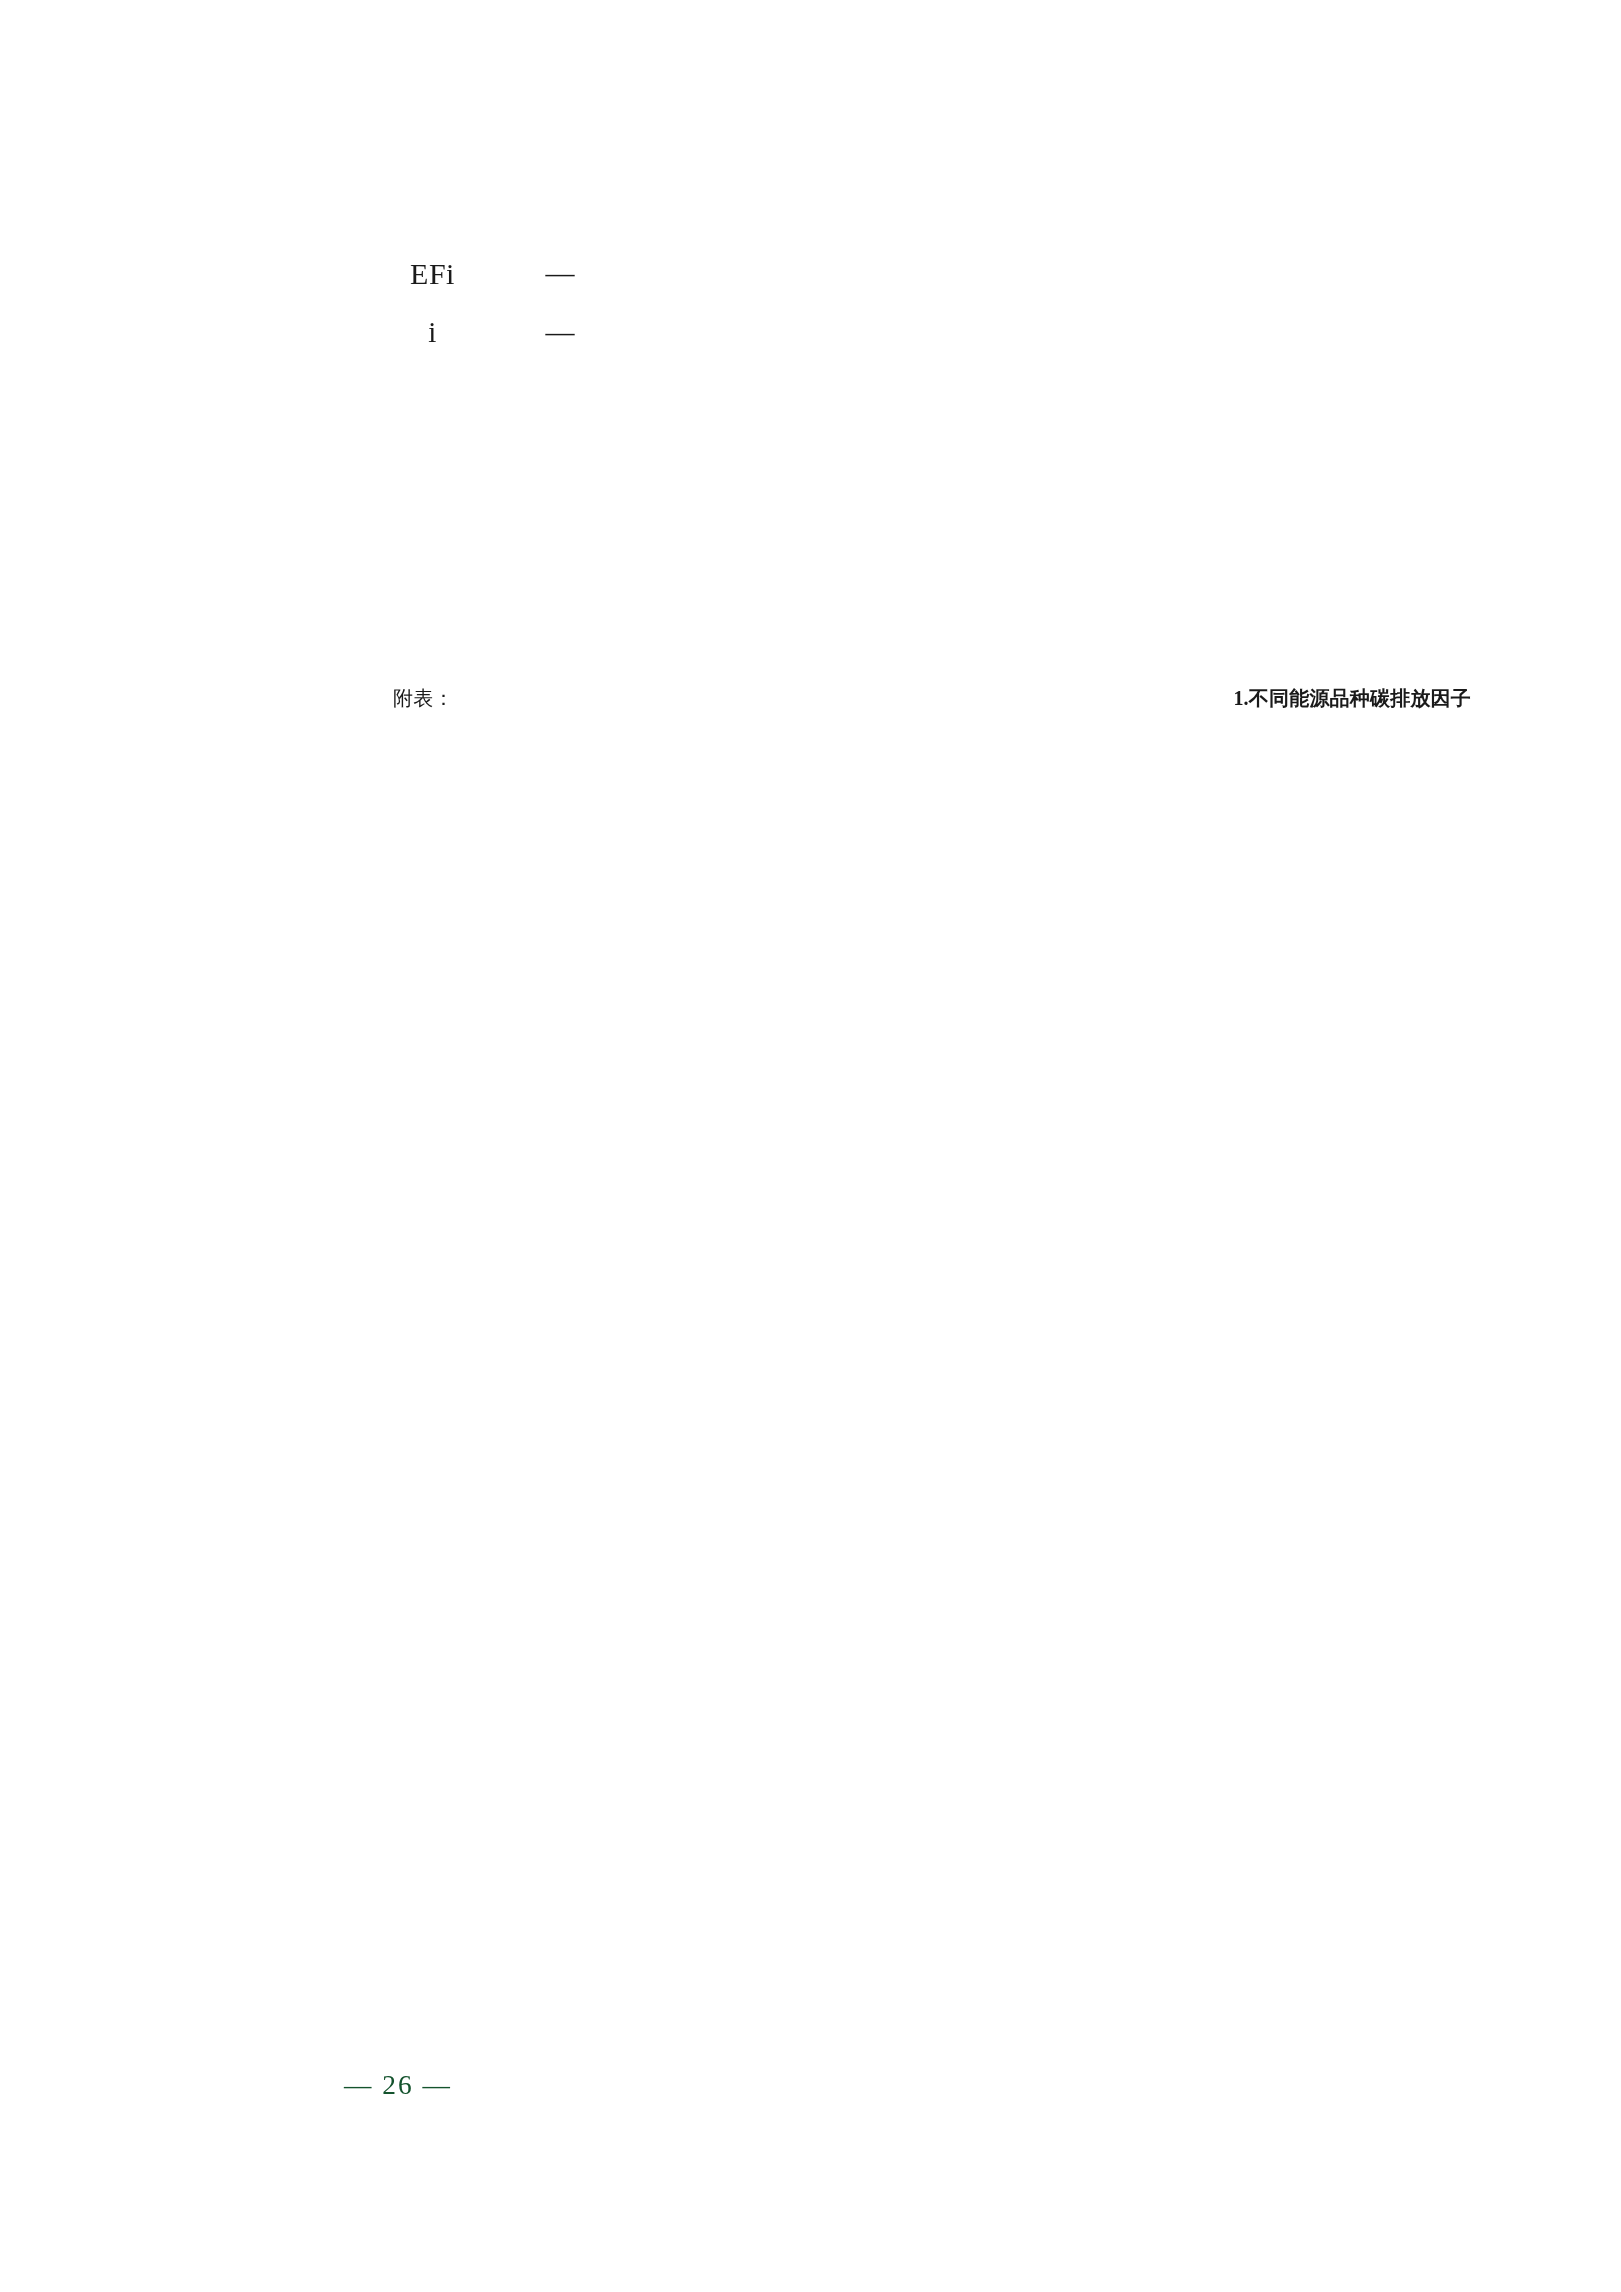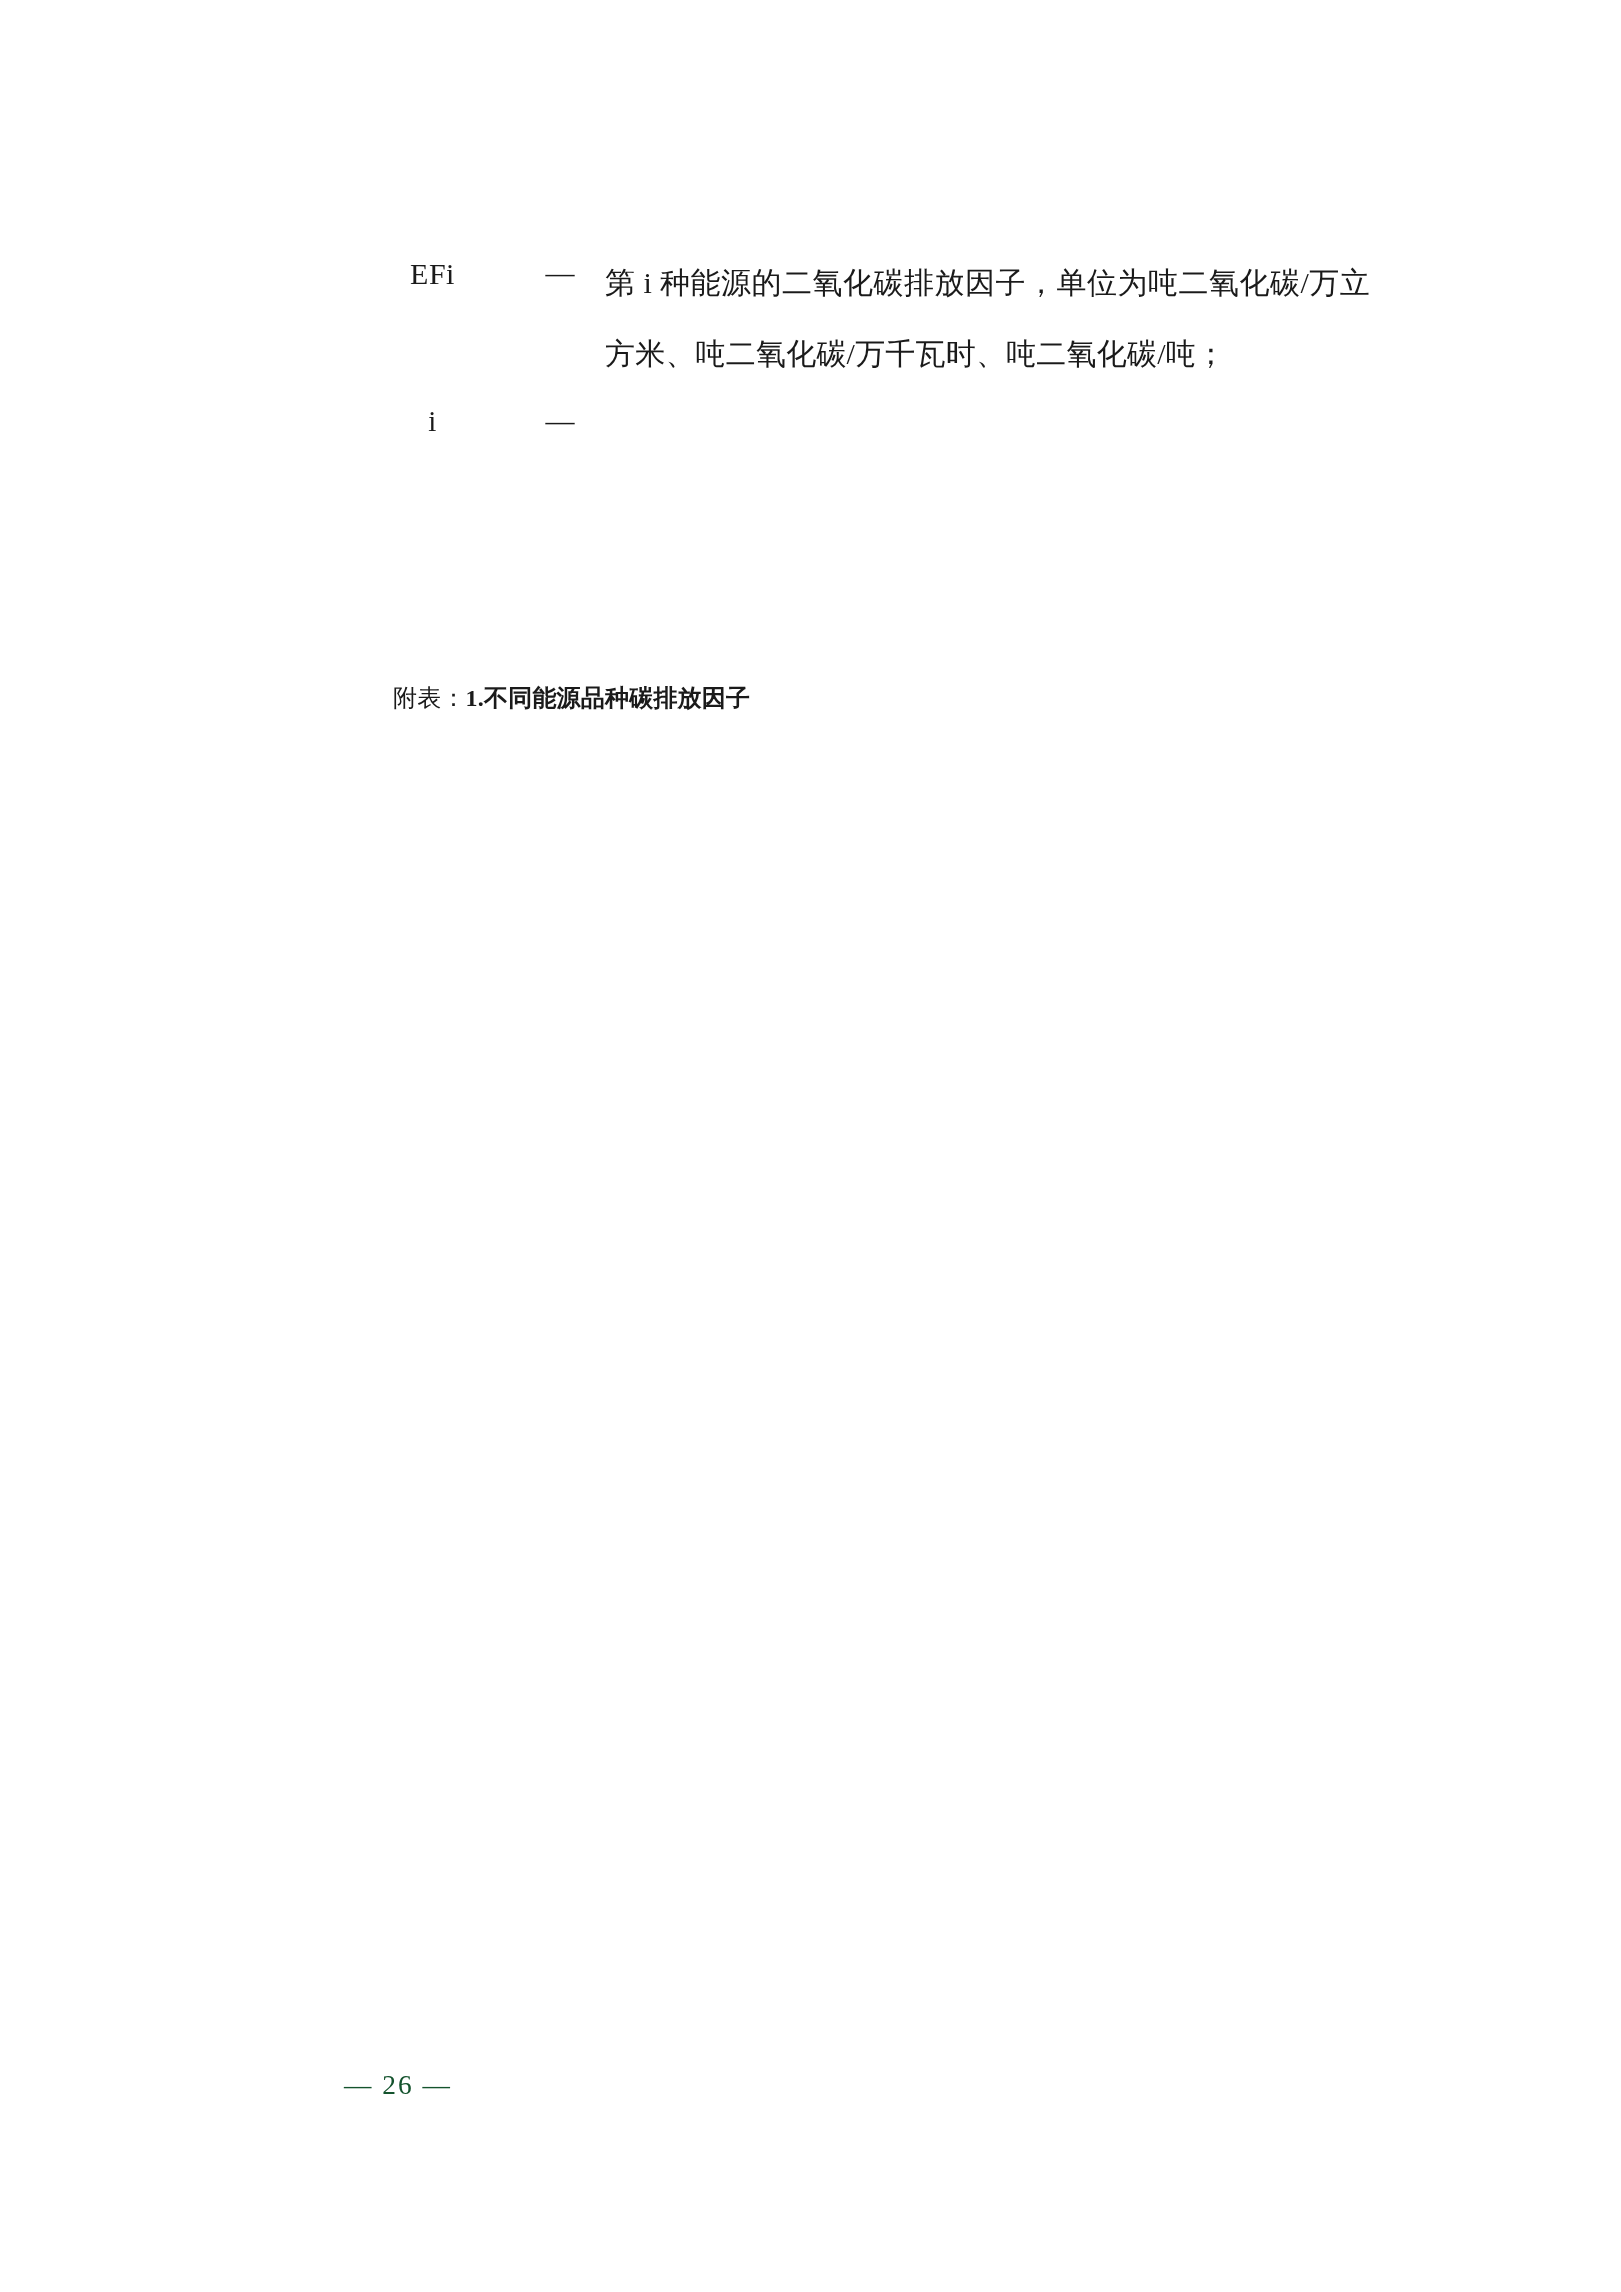--- a/index.html
+++ b/index.html
@@ -64,23 +64,24 @@
   
   .attach-block {
     position: absolute;
     left: 286px;
     top: 647px;
     width: 1078px;
   }
   .attach-row {
     display: flex;
     align-items: flex-start;
-    font-size: 24px;
+    font-size: 20px;
     line-height: 74px;
     letter-spacing: 0.2px;
+    justify-content: space-between;
   }
   .attach-label {
     flex: 0 0 auto;
     white-space: nowrap;
   }
   .attach-indent {
     flex: 0 0 149px;
   }
   .attach-item {
     flex: 0 0 auto;
@@ -107,21 +108,20 @@
 </head>
 <body>
 
 <div class="page">
 
   <div class="def-block">
 
     <div class="def-row">
       <div class="def-symbol">EFi</div>
       <div class="def-dash">—</div>
-      <div class="def-text">第 i 种能源的二氧化碳排放因子，单位为吨二氧化碳/万立方米、吨二氧化碳/万千瓦时、吨二氧化碳/吨；</div>
     </div>
 
     <div class="def-row">
       <div class="def-symbol narrow">i</div>
       <div class="def-dash">—</div>
     </div>
 
   </div>
 
   <div class="attach-block">

